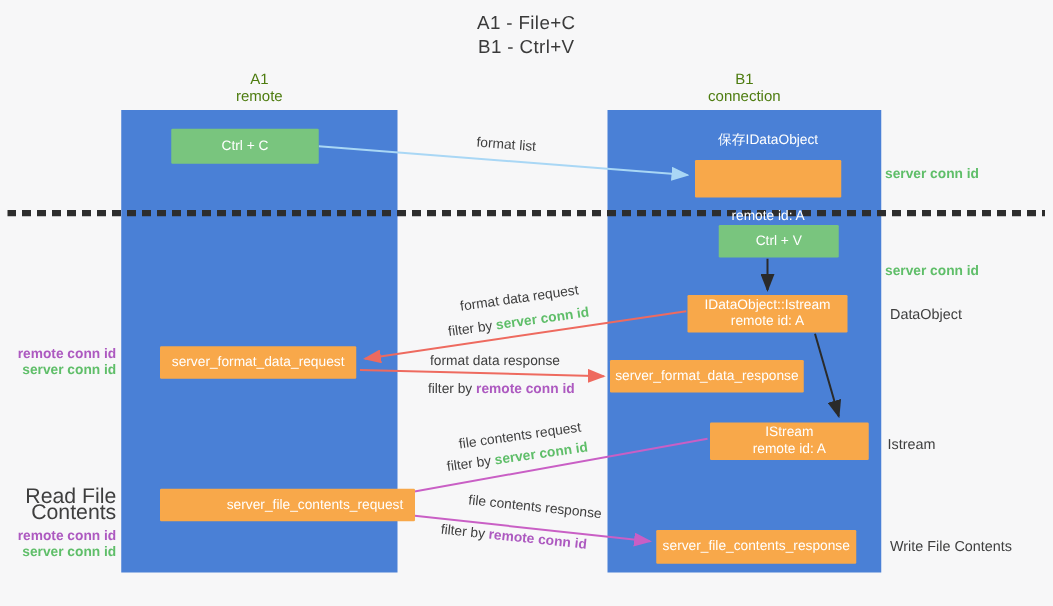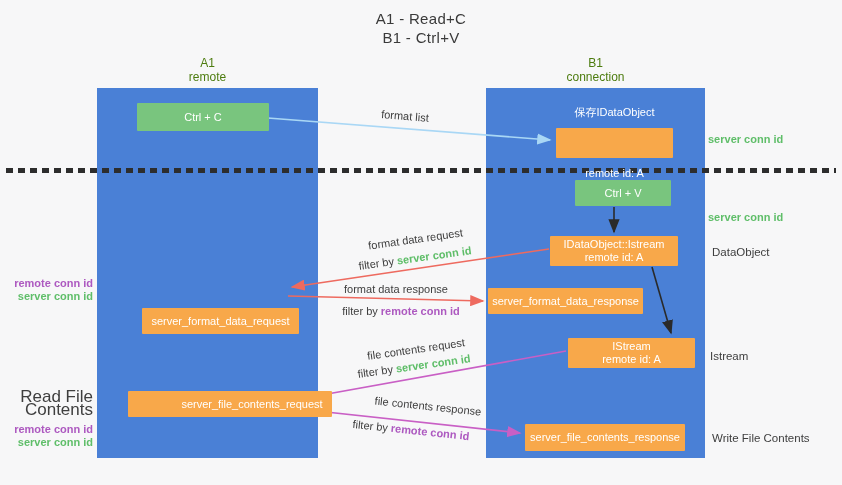--- a/index.html
+++ b/index.html
@@ -26,21 +26,21 @@
   .divider{position:absolute;left:6px;right:6px;top:168px;height:5px;
            background:repeating-linear-gradient(90deg,#2d2d2d 0 7px,transparent 7px 12px);}
   svg.arrows{position:absolute;left:0;top:0;pointer-events:none;}
 </style>
 </head>
 <body>
 
 <div class="stage">
 
   <div class="title">
-    <div>A1 - Read+C</div>
+    <div>A1 - File+C</div>
     <div>B1 - Ctrl+V</div>
   </div>
 
   <div class="lane-header" style="left:97px;width:221px;">
     <div>A1</div>
     <div>remote</div>
   </div>
   <div class="lane-header" style="left:486px;width:219px;">
     <div>B1</div>
     <div>connection</div>
@@ -68,35 +68,35 @@
     </defs>
     <line x1="255" y1="117" x2="550" y2="140" stroke="#a9d7f5" stroke-width="1.6" marker-end="url(#m-blue)"></line>
     <line x1="614" y1="207" x2="614" y2="232" stroke="#2a2a2a" stroke-width="1.6" marker-end="url(#m-black)"></line>
     <line x1="549" y1="249" x2="292" y2="287" stroke="#ee6a5f" stroke-width="1.6" marker-end="url(#m-red)"></line>
     <line x1="288" y1="296" x2="483" y2="301" stroke="#ee6a5f" stroke-width="1.6" marker-end="url(#m-red)"></line>
     <line x1="652" y1="267" x2="671" y2="333" stroke="#2a2a2a" stroke-width="1.6" marker-end="url(#m-black)"></line>
     <line x1="566" y1="351" x2="294" y2="400" stroke="#c95fc5" stroke-width="1.6" marker-end="url(#m-mag)"></line>
     <line x1="289" y1="408" x2="520" y2="433" stroke="#c95fc5" stroke-width="1.6" marker-end="url(#m-mag)"></line>
   </svg>
 
-  <div class="node green-box" style="left:137px;top:103px;width:132px;height:28px;">
+  <div class="node green-box" style="left:137px;top:103px;width:118px;height:28px;">
     <span>Ctrl + C</span>
   </div>
   <div class="node orange-box" style="left:556px;top:128px;width:117px;height:30px;gap:48px;">
     <span>保存IDataObject</span>
     <span>remote id: A</span>
   </div>
   <div class="node green-box" style="left:555px;top:180px;width:96px;height:26px;margin-left:20px;">
     <span>Ctrl + V</span>
   </div>
   <div class="node orange-box" style="left:550px;top:236px;width:128px;height:30px;">
     <span>IDataObject::Istream</span>
     <span>remote id: A</span>
   </div>
-  <div class="node orange-box" style="left:142px;top:277px;width:157px;height:26px;margin-top:31px;">
+  <div class="node orange-box" style="left:128px;top:277px;width:157px;height:26px;">
     <span>server_format_data_request</span>
   </div>
   <div class="node orange-box" style="left:488px;top:288px;width:155px;height:26px;">
     <span>server_format_data_response</span>
   </div>
   <div class="node orange-box" style="left:568px;top:338px;width:127px;height:30px;">
     <span>IStream</span>
     <span>remote id: A</span>
   </div>
   <div class="node orange-box" style="left:128px;top:391px;width:160px;height:26px;padding-left:44px;">

